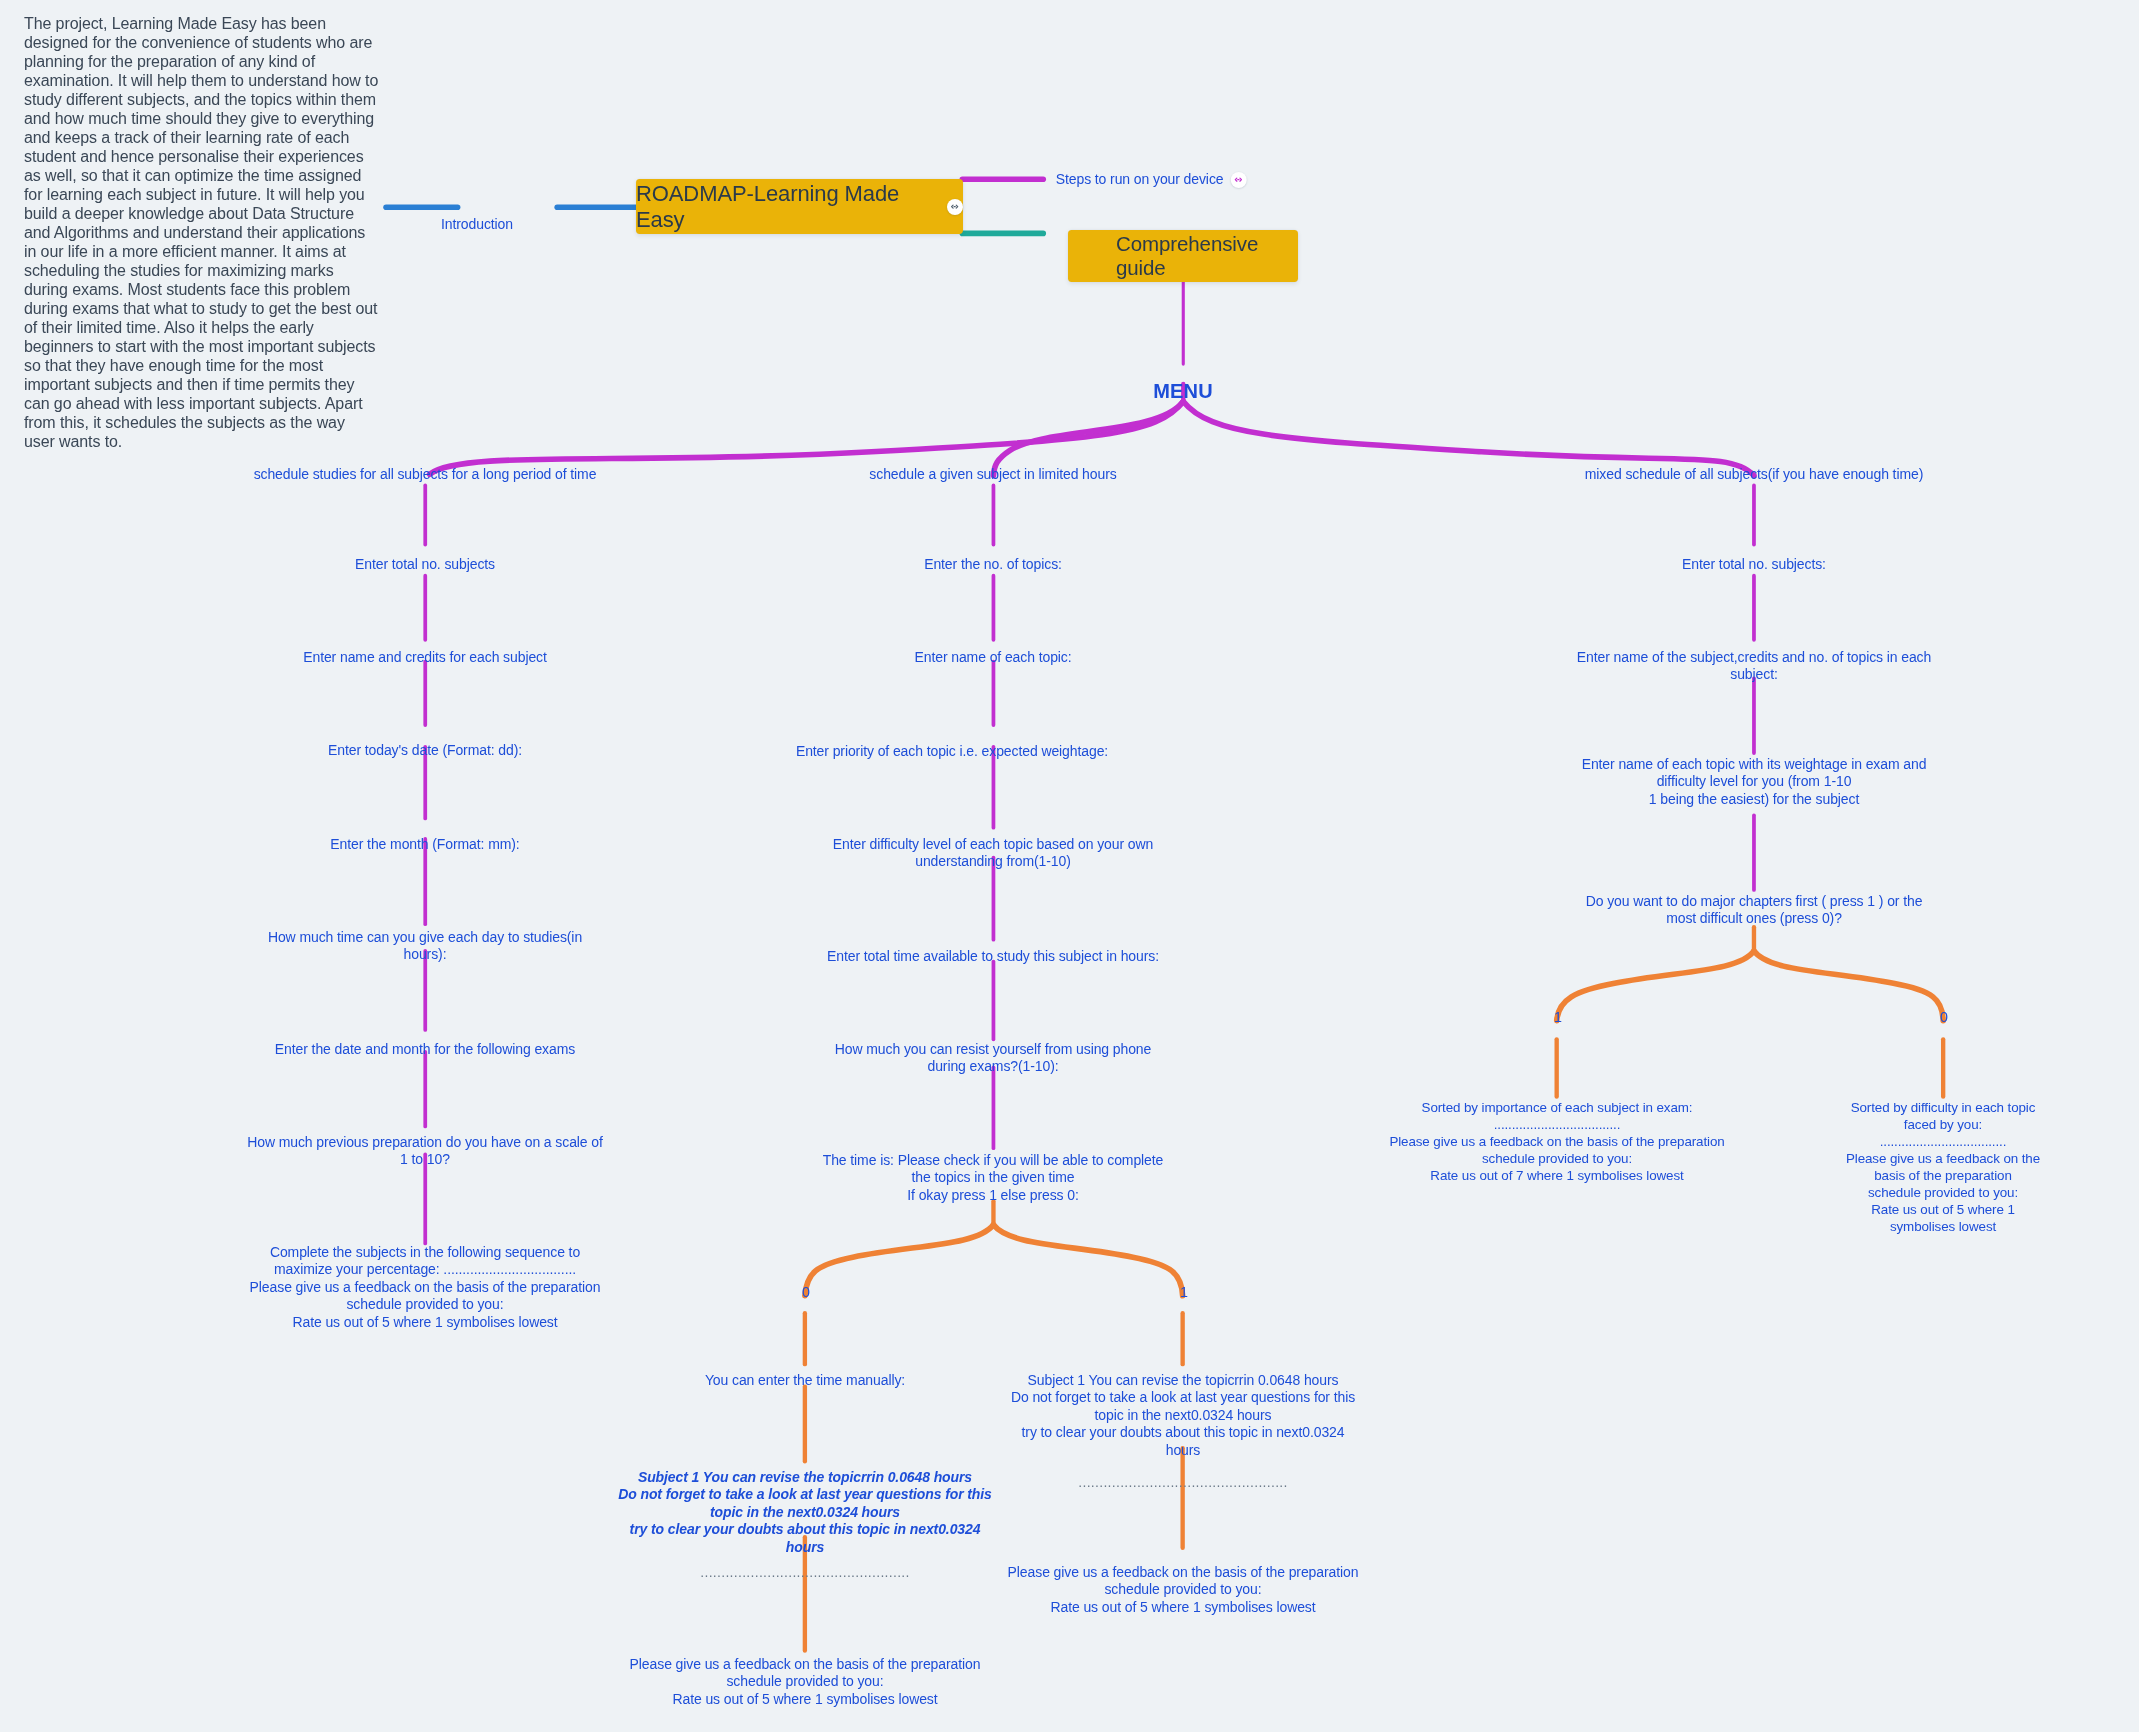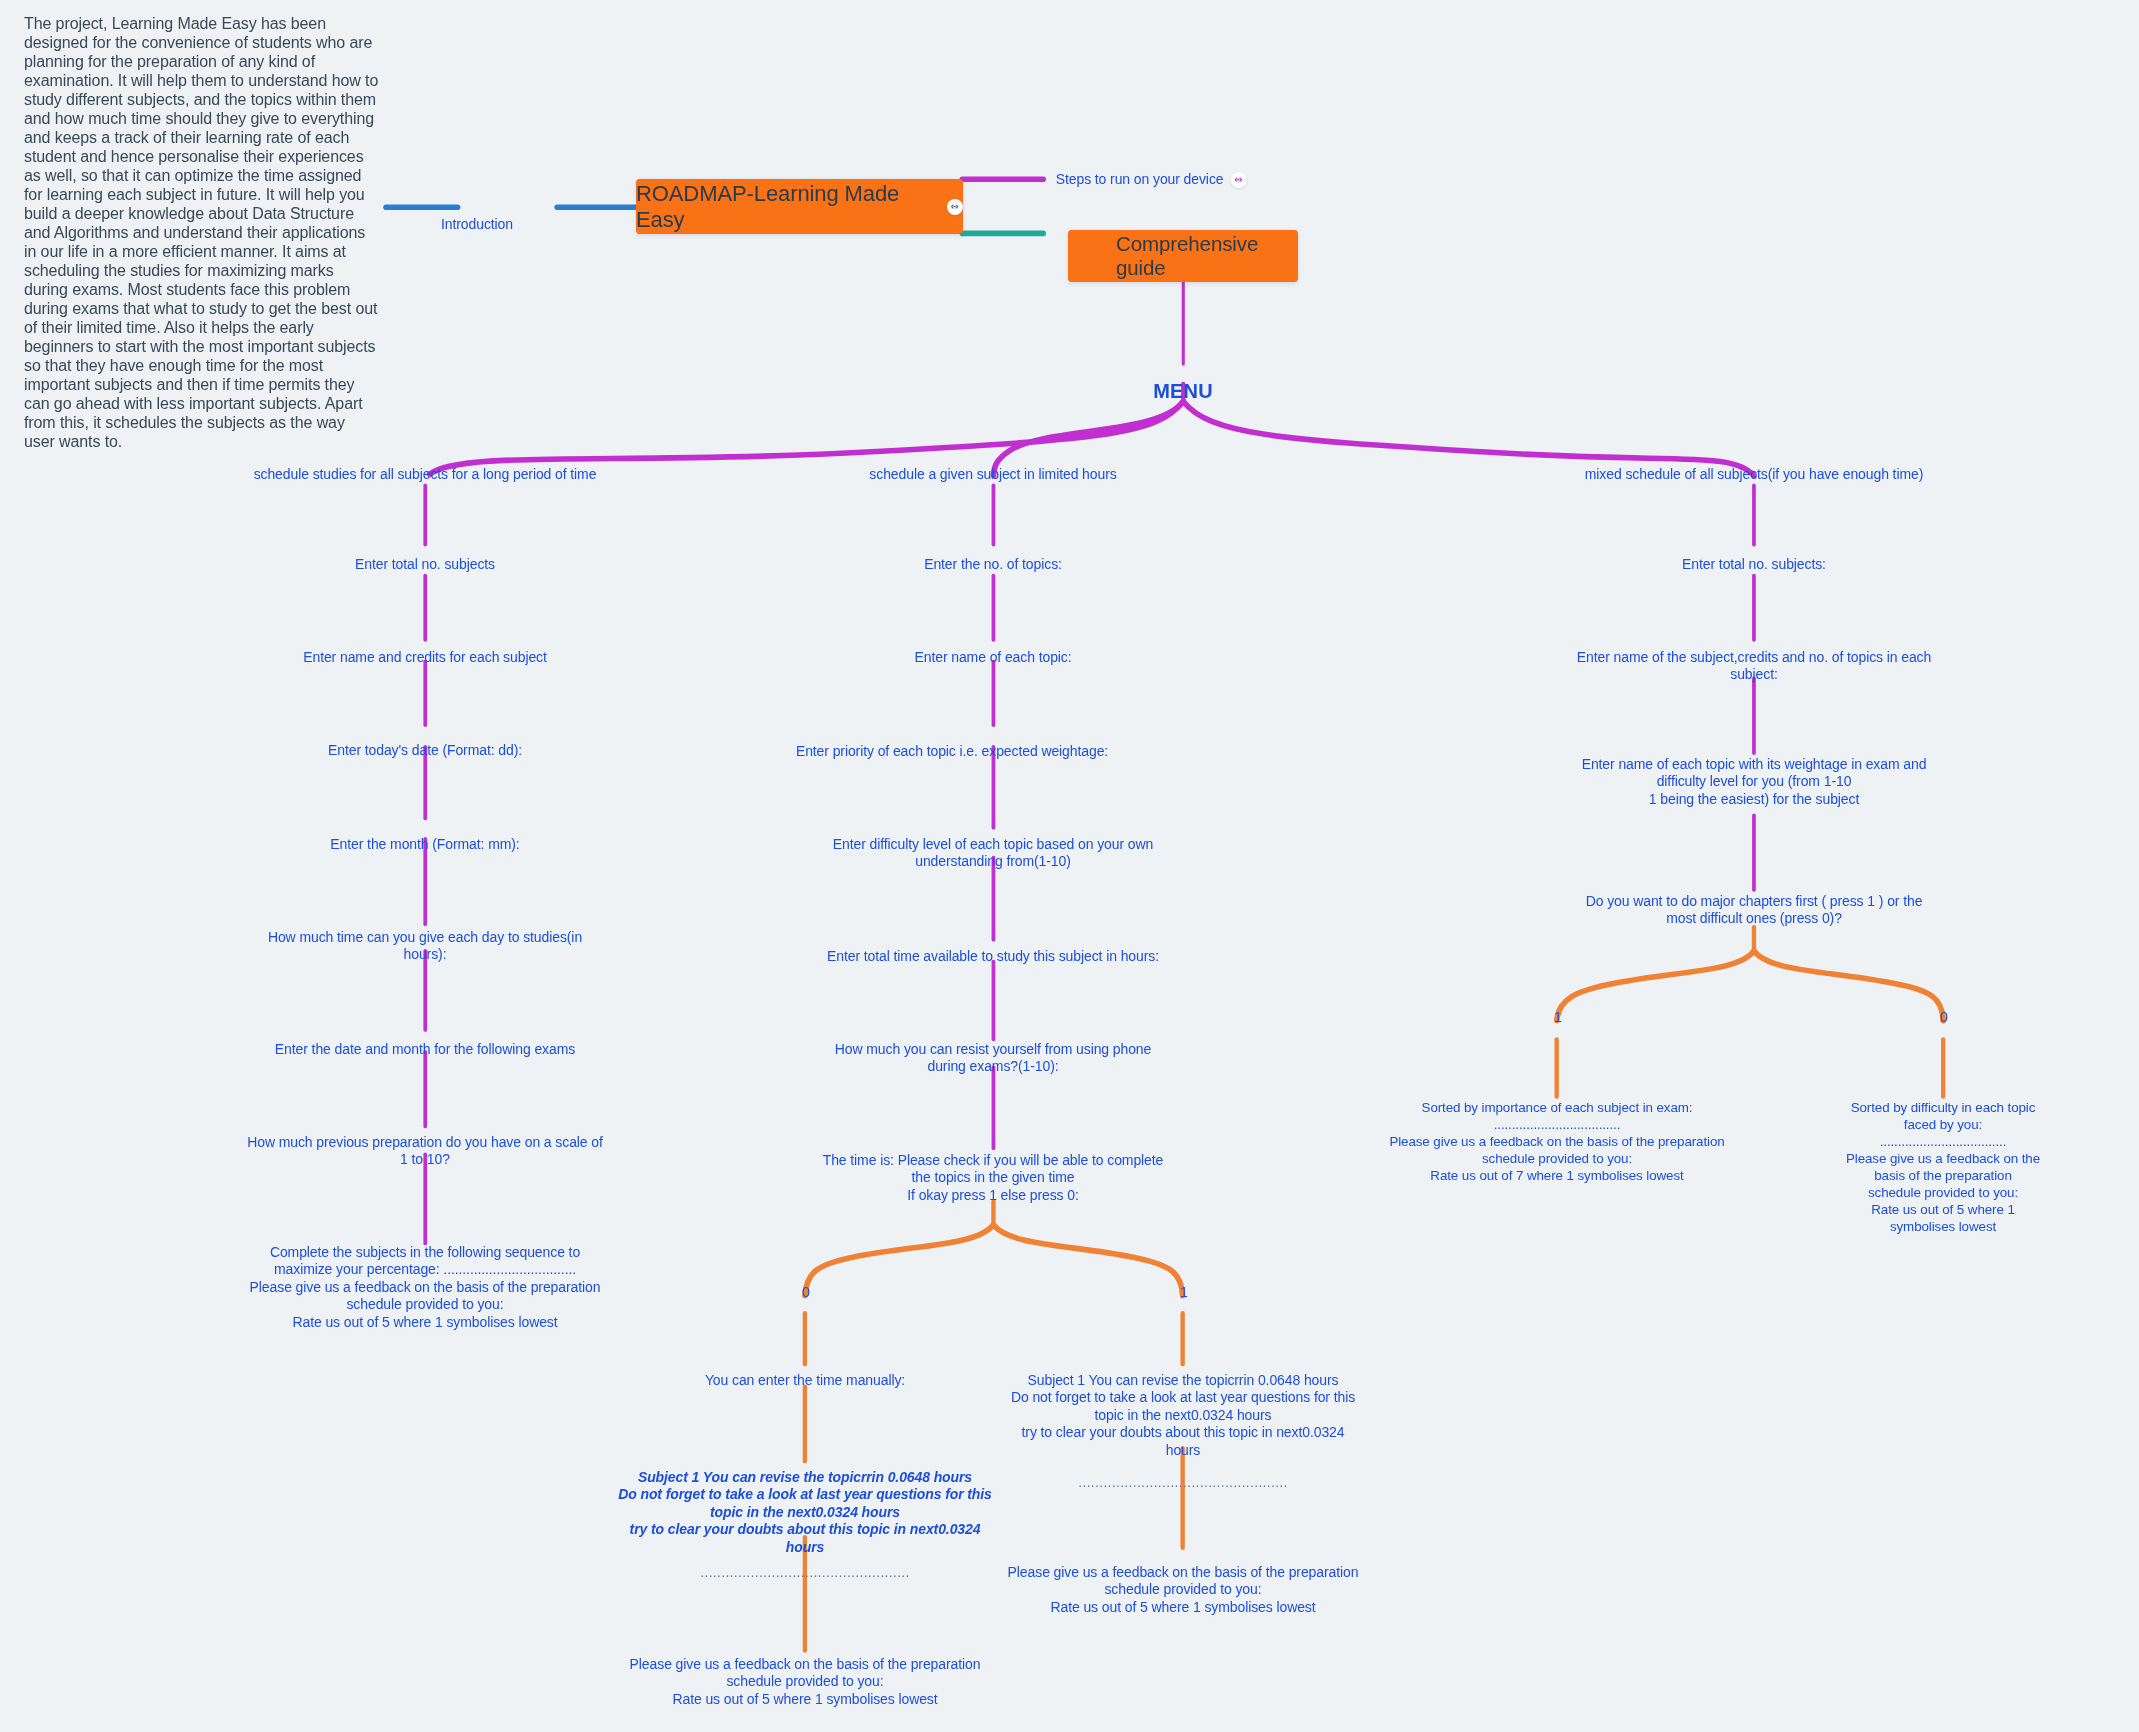--- a/index.html
+++ b/index.html
@@ -32,21 +32,21 @@
   #wires {
     position: absolute;
     left: 0; top: 0;
     width: 2140px; height: 1732px;
     pointer-events: none;
   }
 
   
   .boxnode {
     position: absolute;
-    background: #f97316;
+    background: #eab308;
     border-radius: 3.7px;
     box-shadow: 0 1.2px 4.4px rgba(40,60,90,0.10), 0 0 0 0.6px rgba(40,60,90,0.03);
     display: flex;
     align-items: center;
     justify-content: center;
     color: #2b3a4a;
   }
   #node-root {
     left: 636px; top: 179px;
     width: 327px; height: 55px;

